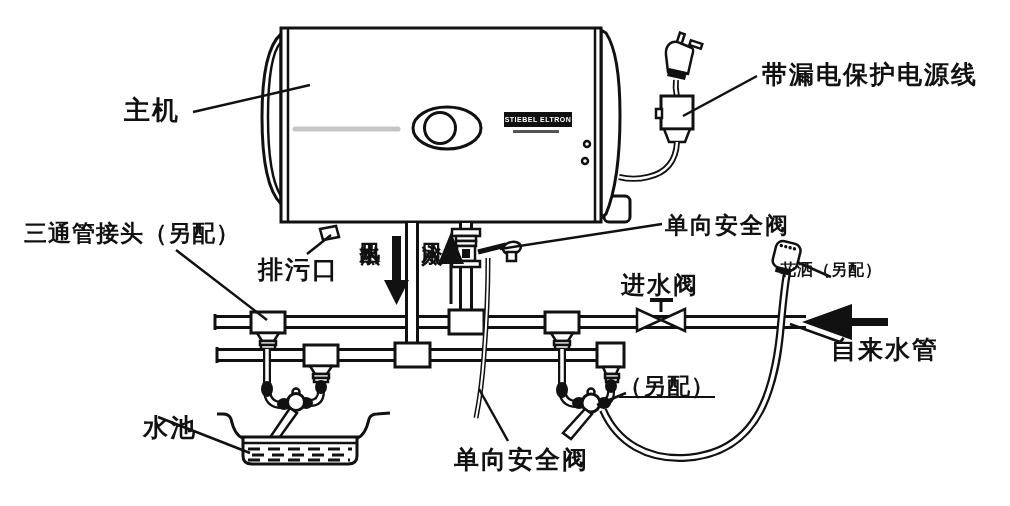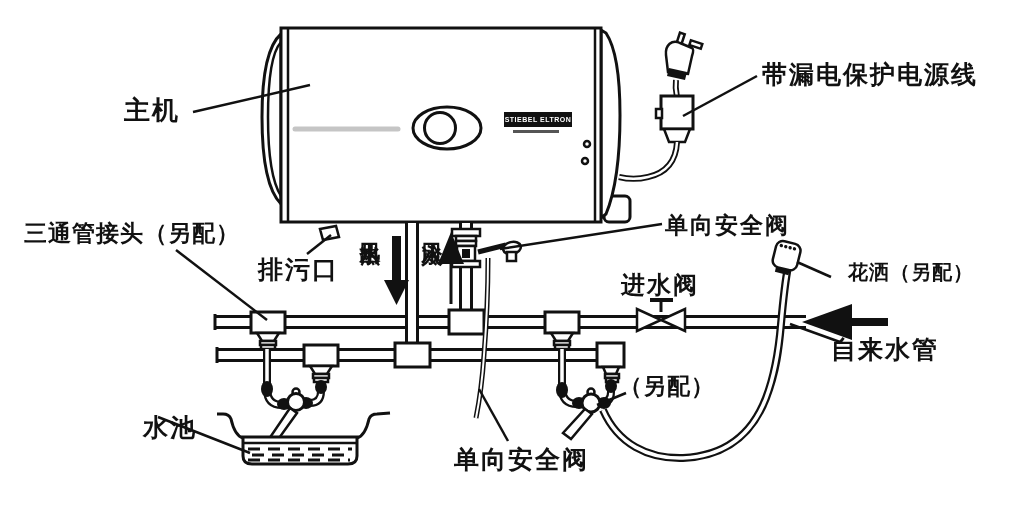--- a/index.html
+++ b/index.html
@@ -244,23 +244,23 @@
 </svg>
 
   <div class="lbl" style="left:124px;top:97px;font-size:26px;">主机</div>
   <div class="lbl" style="left:24px;top:221px;font-size:23px;letter-spacing:1px;">三通管接头（另配）</div>
   <div class="lbl" style="left:762px;top:61px;font-size:25px;">带漏电保护电源线</div>
   <div class="lbl" style="left:258px;top:256px;font-size:25px;">排污口</div>
   <div class="lbl vert" style="left:359px;top:227px;font-size:21px;">热水出口</div>
   <div class="lbl vert" style="left:421px;top:227px;font-size:21px;">冷水入口</div>
   <div class="lbl" style="left:665px;top:213px;font-size:23px;">单向安全阀</div>
   <div class="lbl" style="left:621px;top:272px;font-size:24px;">进水阀</div>
-  <div class="lbl" style="left:848px;top:262px;font-size:20px;letter-spacing:1px;">花洒（另配）</div>
+  <div class="lbl" style="left:780px;top:262px;font-size:16px;letter-spacing:1px;">花洒（另配）</div>
   <div class="lbl" style="left:831px;top:336px;font-size:25px;text-align:center;">自来水管</div>
   <div class="lbl" style="left:627px;top:374px;font-size:23px;letter-spacing:1px;">
-    <div style="margin-left:-8px;">（另配）</div>
+    <div style="margin-left:-8px;text-decoration:underline;">（另配）</div>
   </div>
   <div class="lbl" style="left:143px;top:390px;font-size:25px;margin-top:24px;">水池</div>
   <div class="lbl" style="left:454px;top:446px;font-size:25px;">单向安全阀</div>
 
   <div class="badge">STIEBEL ELTRON</div>
 
 </div>
 
 </body></html>

